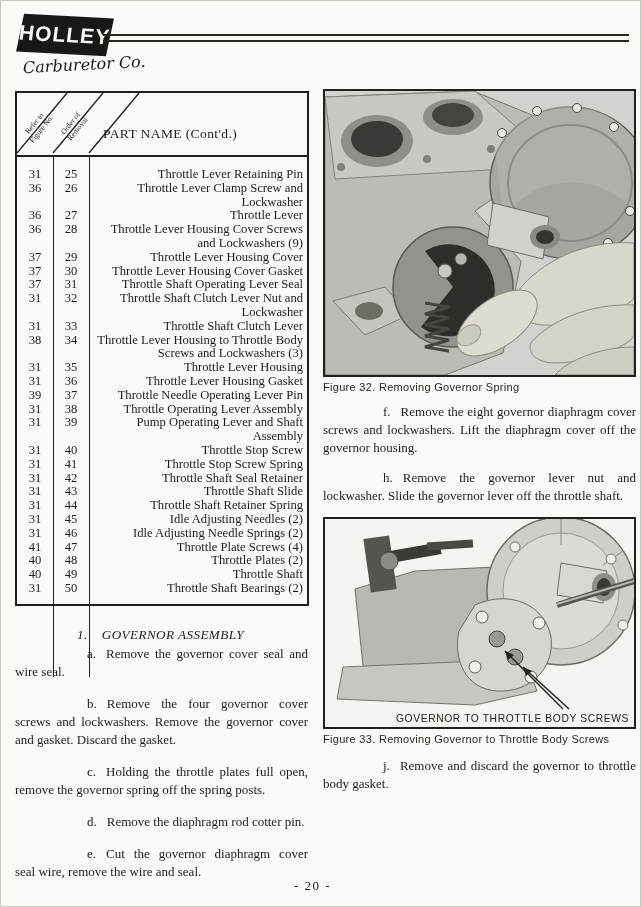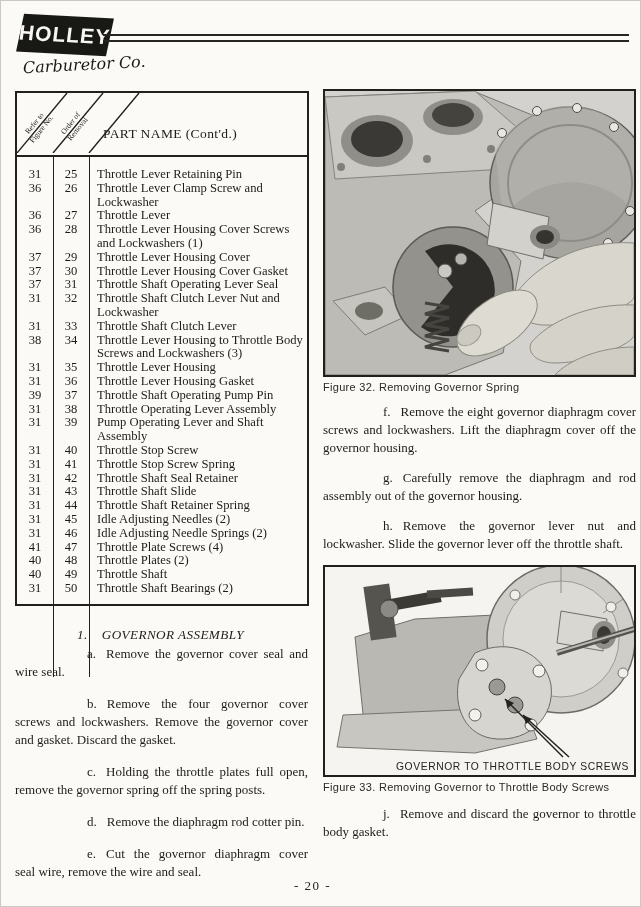--- a/index.html
+++ b/index.html
@@ -47,21 +47,21 @@
   .t-body{position:relative;height:520px;padding-top:11px;box-sizing:border-box;}
   .vline{position:absolute;top:0;bottom:0;width:0;border-left:1.4px solid #21201c;}
   .vline1{left:36px;}
   .vline2{left:72px;}
   .t-row{
     display:grid;grid-template-columns:36px 36px 1fr;
     font-size:12.6px;line-height:13.8px;margin:0;
   }
   .t-row .c{padding:0;}
   .t-row .fig,.t-row .ord{text-align:center;}
-  .t-row .nam{padding-left:8px;padding-right:4px;}
+  .t-row .nam{padding-left:8px;padding-right:4px;text-align:right;}
   
   .col-left{position:absolute;left:14px;top:610px;width:293px;}
   .col-right{position:absolute;left:322px;top:88px;width:313px;}
   .sec-heading{margin:16px 0 2px 62px;font-size:13.2px;letter-spacing:0.4px;font-style:italic;}
   .sec-heading .num{margin-right:14px;}
   .step{
     font-size:13px;line-height:18px;text-align:justify;margin:0 0 14px;
   }
   .step .step-label{margin-right:10px;}
   .col-right .step{margin-bottom:12px;text-indent:60px;}
@@ -132,21 +132,21 @@
 
         <div class="t-row">
           <span class="c fig">36</span>
           <span class="c ord">27</span>
           <span class="c nam">Throttle Lever</span>
         </div>
 
         <div class="t-row">
           <span class="c fig">36</span>
           <span class="c ord">28</span>
-          <span class="c nam">Throttle Lever Housing Cover Screws and Lockwashers (1)</span>
+          <span class="c nam">Throttle Lever Housing Cover Screws and Lockwashers (9)</span>
         </div>
 
         <div class="t-row">
           <span class="c fig">37</span>
           <span class="c ord">29</span>
           <span class="c nam">Throttle Lever Housing Cover</span>
         </div>
 
         <div class="t-row">
           <span class="c fig">37</span>
@@ -186,21 +186,21 @@
 
         <div class="t-row">
           <span class="c fig">31</span>
           <span class="c ord">36</span>
           <span class="c nam">Throttle Lever Housing Gasket</span>
         </div>
 
         <div class="t-row">
           <span class="c fig">39</span>
           <span class="c ord">37</span>
-          <span class="c nam">Throttle Shaft Operating Pump Pin</span>
+          <span class="c nam">Throttle Needle Operating Lever Pin</span>
         </div>
 
         <div class="t-row">
           <span class="c fig">31</span>
           <span class="c ord">38</span>
           <span class="c nam">Throttle Operating Lever Assembly</span>
         </div>
 
         <div class="t-row">
           <span class="c fig">31</span>
@@ -351,23 +351,20 @@
           <ellipse cx="142" cy="226" rx="13" ry="9" fill="#ccc9c0" stroke="#9b988f"></ellipse>
         </g>
       </svg>
     </div>
     <div class="fig-caption">Figure 32.  Removing Governor Spring</div>
 
       <p class="step">
         <span class="step-label">f.</span><span>Remove the eight governor diaphragm cover screws and lockwashers.  Lift the diaphragm cover off the governor housing.</span>
       </p>
 
-      <p class="step">
-        <span class="step-label">g.</span><span>Carefully remove the diaphragm and rod assembly out of the governor housing.</span>
-      </p>
 
       <p class="step">
         <span class="step-label">h.</span><span>Remove the governor lever nut and lockwasher. Slide the governor lever off the throttle shaft.</span>
       </p>
 
     <div class="fig-box fig33-box" style="height:212px;">
       <svg viewBox="0 0 309 208" width="309" height="208">
         <rect width="309" height="208" fill="#f5f4f0"></rect>
 
         <path d="M30,70 L90,52 L170,48 L202,60 L208,150 L150,168 L40,166 Z" fill="#b9b8b2" stroke="#6f6e68"></path>

